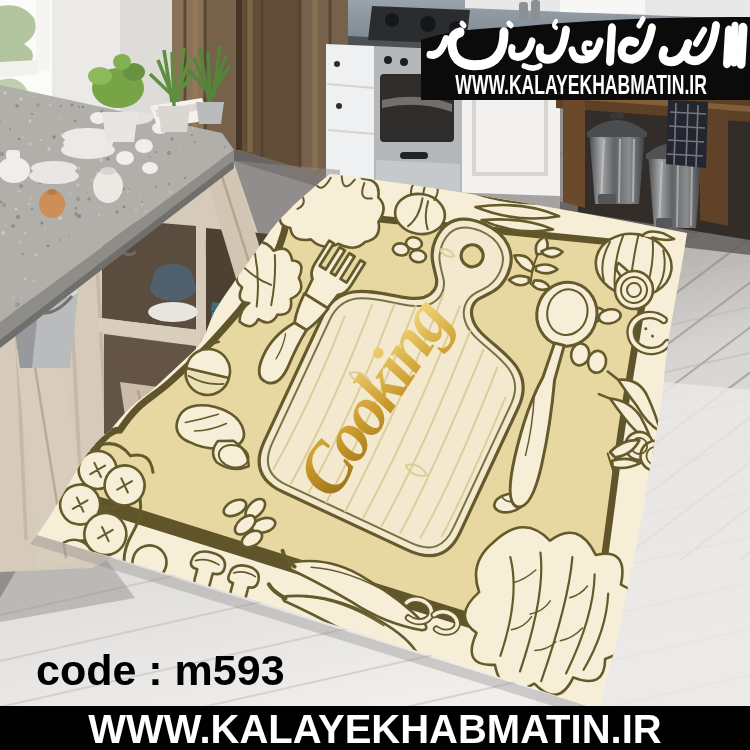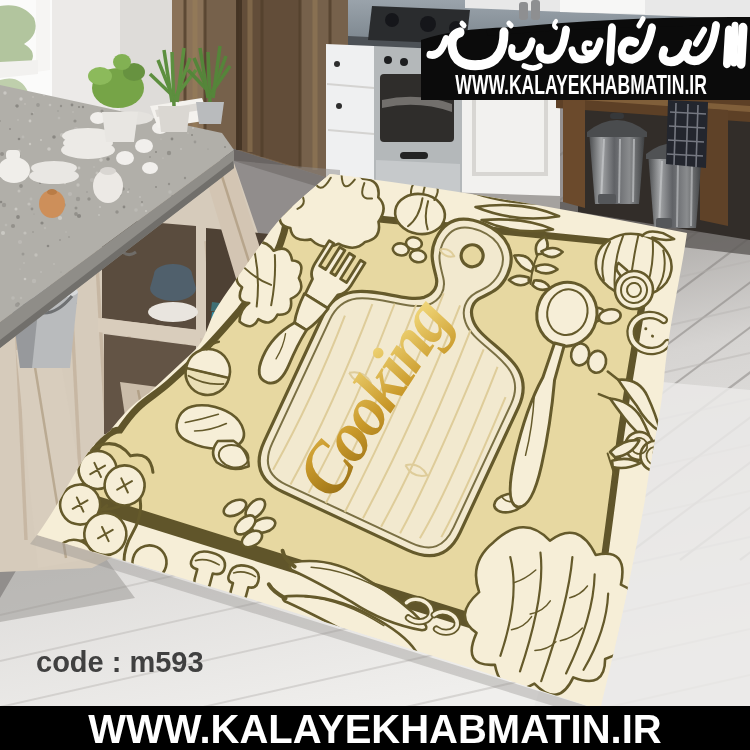--- a/index.html
+++ b/index.html
@@ -729,17 +729,17 @@
 <path d="M509,28 L511,30" stroke-width="5"></path>
 <path d="M462,28 L464,30" stroke-width="5"></path>
 <path d="M446,42 Q440,58 430,56" stroke-width="7"></path>
 </g>
 
 <rect x="421" y="73" width="329" height="27" fill="#0b0b0b"></rect>
 
 <text x="894" y="94" text-anchor="middle" font-family="Liberation Sans, sans-serif" font-weight="bold" font-size="27" fill="#ffffff" transform="scale(0.65,1)">WWW.KALAYEKHABMATIN.IR</text>
 </svg>
 
-<div style="position:absolute;left:36px;top:646px;font-weight:bold;font-size:29px;color:#404040;text-align:right;">code : m593</div>
+<div style="position:absolute;left:36px;top:646px;font-weight:bold;font-size:43px;color:#000000;text-align:right;">code : m593</div>
 
 <div style="position:absolute;left:0;top:706px;width:750px;height:44px;background:#000;"></div>
 
 <div style="position:absolute;left:0;top:707px;width:750px;text-align:center;font-weight:bold;font-size:40px;color:#fff;letter-spacing:0px;">WWW.KALAYEKHABMATIN.IR</div>
 </div>
 </body></html>

